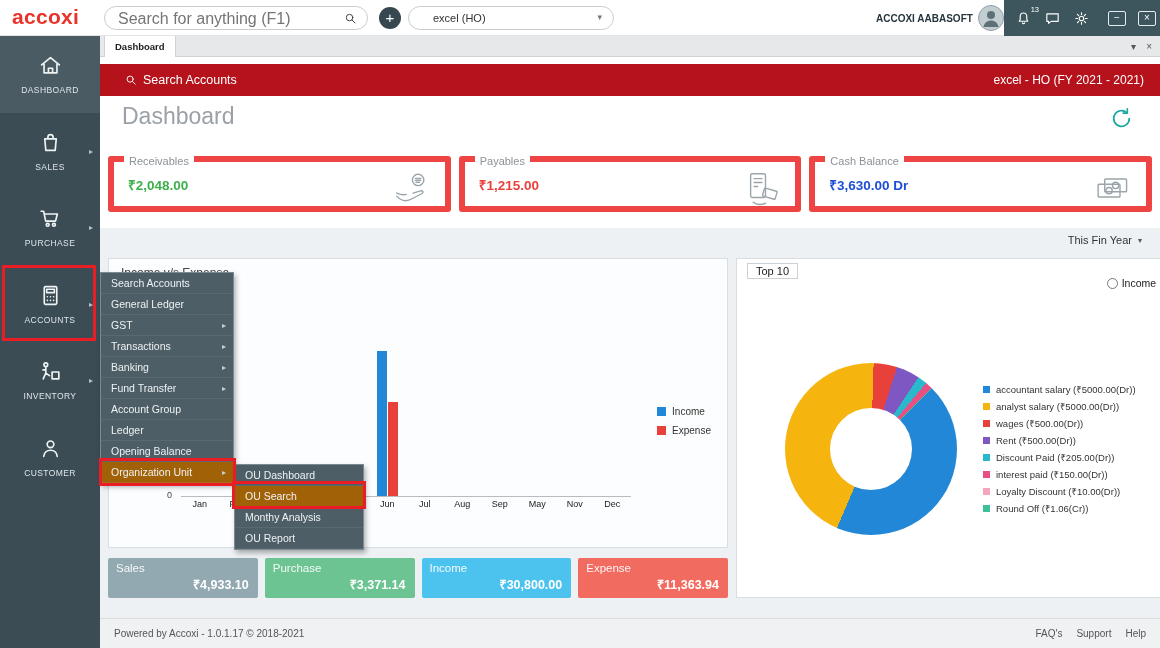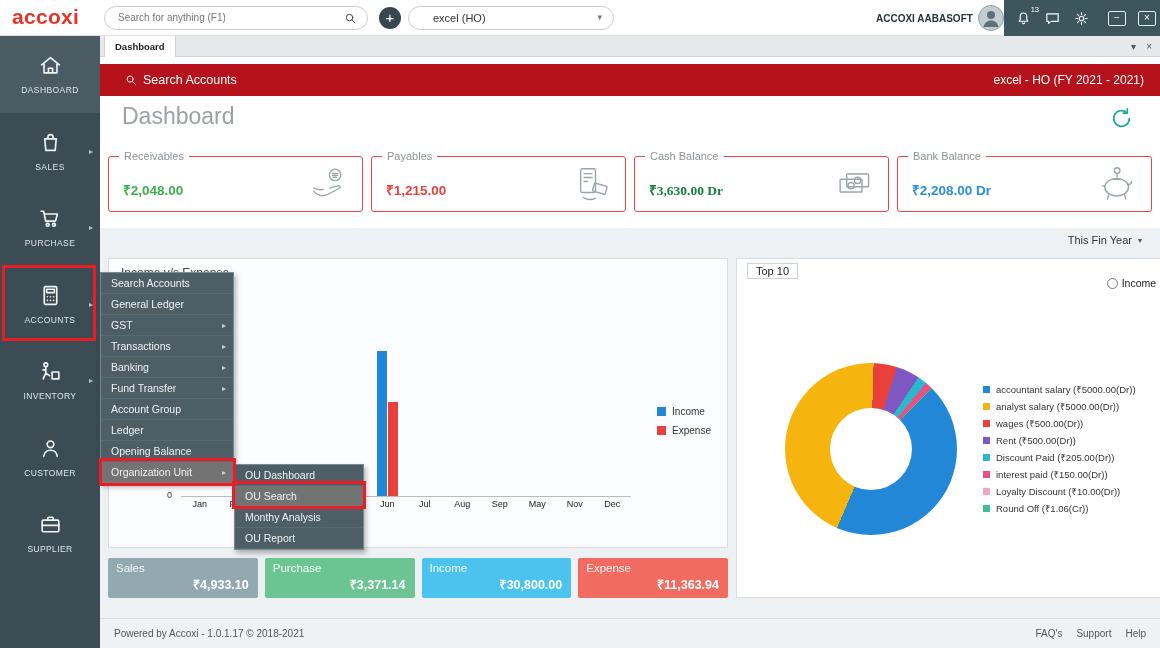--- a/index.html
+++ b/index.html
@@ -3,21 +3,21 @@
 <meta charset="utf-8">
 <style>
   * { margin:0; padding:0; box-sizing:border-box; }
   body { background:#dfe3e6; font-family:"Liberation Sans", sans-serif; }
   .app { position:relative; width:1160px; height:648px; background:#fff; overflow:hidden; outline:1px solid #8a9499; }
 
   
   .topbar { position:absolute; left:0; top:0; width:1160px; height:36px; background:#fff; border-bottom:1px solid #e2e5e7; z-index:40; }
   .logo { position:absolute; left:12px; top:5px; font-size:21px; font-weight:bold; color:#e8332a; letter-spacing:.3px; }
   .search { position:absolute; left:104px; top:6px; width:264px; height:24px; border:1px solid #c9ced2; border-radius:13px; background:#fff; }
-  .search-input { border:none; outline:none; width:222px; margin:3px 0 0 13px; font-size:10px; color:#444; font-family:inherit; background:transparent; }
+  .search-input { border:none; outline:none; width:222px; margin:3px 0 0 13px; font-size:16px; color:#444; font-family:inherit; background:transparent; }
   .search-icn { position:absolute; right:9px; top:4px; width:15px; height:15px; color:#444; }
   .plusbtn { position:absolute; left:379px; top:7px; width:22px; height:22px; border-radius:50%; background:#36474f; color:#fff; font-size:15px; line-height:20px; text-align:center; border:none; padding:0; font-family:inherit; }
   .orgsel { position:absolute; left:408px; top:6px; width:206px; height:24px; border:1px solid #c9ced2; border-radius:13px; background:#fff; }
   .orgsel-val { position:absolute; left:24px; top:5px; font-size:11px; color:#333; }
   .orgsel-caret { position:absolute; right:11px; top:5px; font-size:9px; color:#777; }
   .usermenu { position:absolute; left:876px; top:0; height:36px; display:flex; align-items:center; gap:20px; font-size:10px; font-weight:bold; color:#26343c; }
   .user-caret { font-size:8px; color:#26343c; }
   .avatar { position:absolute; left:978px; top:5px; width:26px; height:26px; border-radius:50%; background:#c3ced3; border:1px solid #8fa0a8; overflow:hidden; }
   .avatar svg { width:100%; height:100%; fill:#5f7078; stroke:none; }
   .topbar-right { position:absolute; left:1004px; top:0; width:156px; height:36px; background:#3d565e; display:flex; align-items:center; gap:12px; padding-left:11px; }
@@ -46,21 +46,21 @@
   .banner-search-icn { position:absolute; left:24px; top:9px; width:14px; height:14px; color:#fff; }
   .banner-title { position:absolute; left:43px; top:9px; font-size:12.5px; }
   .banner-right { position:absolute; right:16px; top:9px; font-size:12px; }
 
   
   .page-title { position:absolute; left:122px; top:103px; font-size:23px; font-weight:400; color:#9ba1a7; }
   .refresh { position:absolute; right:26px; top:106px; width:25px; height:25px; color:#18a79e; }
 
   
   .statcards { position:absolute; left:108px; top:156px; width:1044px; height:56px; display:flex; gap:8px; }
-  .stat-card { flex:1; position:relative; border:1px solid #ef4444; border-radius:3px; background:#fff; }
+  .stat-card { flex:1; position:relative; border:6px solid #ef4444; border-radius:3px; background:#fff; }
   .stat-label { position:absolute; left:10px; top:-7px; background:#fff; padding:0 5px; font-size:11px; color:#8c9296; }
   .stat-value { position:absolute; left:14px; bottom:12px; font-size:13.5px; font-weight:bold; }
   .stat-icn { position:absolute; right:12px; top:7px; width:42px; height:42px; color:#9aa5ab; }
   .stat-icn svg { stroke-width:1.3; }
 
   
   .content { position:absolute; left:100px; top:228px; width:1060px; height:390px; background:#edf1f4; }
   .finyear { position:absolute; right:18px; top:6px; display:flex; align-items:center; gap:6px; font-size:11px; color:#333; }
   .finyear .caret { font-size:8px; color:#555; }
 
@@ -92,21 +92,21 @@
 
   .bottomcards { position:absolute; left:8px; top:330px; width:620px; height:40px; display:flex; gap:7px; }
   .bottom-card { flex:1; position:relative; border-radius:2px; }
   .bc-label { position:absolute; left:8px; top:4px; font-size:11.5px; color:rgba(255,255,255,.92); }
   .bc-value { position:absolute; right:9px; bottom:5px; font-size:12.5px; font-weight:bold; color:#fff; }
 
   
   .menu { position:absolute; left:100px; top:272px; width:134px; background:#4d5e66; border:1px solid #7b8a91; z-index:20; box-shadow:2px 3px 5px rgba(0,0,0,.3); }
   .submenu { position:absolute; left:234px; top:464px; width:130px; background:#4d5e66; border:1px solid #7b8a91; z-index:21; box-shadow:2px 3px 5px rgba(0,0,0,.3); }
   .menu-item { height:21px; line-height:21px; padding-left:10px; font-size:10.5px; color:#eef2f4; position:relative; border-bottom:1px solid rgba(255,255,255,.07); }
-  .menu-item.hl { background:#737373; }
+  .menu-item.hl { background:#a16207; }
   .menu-arrow { position:absolute; right:7px; top:0; font-size:8px; color:#c7d0d4; }
 
   
   .hlbox { position:absolute; border:3px solid #ea1c24; z-index:30; }
   .hl-accounts { left:2px; top:265px; width:94px; height:76px; }
   .hl-orgunit { left:99px; top:458px; width:137px; height:28px; }
   .hl-ousearch { left:232px; top:481px; width:134px; height:28px; }
 
   
   .footer { position:absolute; left:100px; bottom:0; width:1060px; height:30px; background:#eff1f3; border-top:1px solid #d9dcdf; display:flex; align-items:center; justify-content:space-between; padding:0 14px; font-size:10px; color:#555; }
@@ -218,29 +218,20 @@
         </div>
         <div class="sb-item">
           <span class="icn sb-icn">
             <svg viewBox="0 0 24 24">
               <circle cx="12" cy="8" r="3.2"></circle>
               <path d="M5.5 19.5c.6-4 3.2-5.8 6.5-5.8s5.9 1.8 6.5 5.8"></path>
             </svg>
           </span>
           <div class="sb-label">CUSTOMER</div>
         </div>
-        <div class="sb-item">
-          <span class="icn sb-icn">
-            <svg viewBox="0 0 24 24">
-              <rect x="4" y="7.8" width="16" height="11.2" rx="1.2"></rect>
-              <path d="M9.3 7.8V6.3A1.3 1.3 0 0 1 10.6 5h2.8a1.3 1.3 0 0 1 1.3 1.3v1.5M4 12.8h16"></path>
-            </svg>
-          </span>
-          <div class="sb-label">SUPPLIER</div>
-        </div>
       </nav>
   </aside>
 
   <div class="tabbar">
     <div class="tab">Dashboard</div>
     <span class="tab-ctrl c1">▾</span>
     <span class="tab-ctrl c2">×</span>
   </div>
 
   <div class="banner">
@@ -282,39 +273,27 @@
           <svg viewBox="0 0 48 48">
             <rect x="11" y="5.5" width="17" height="27" rx="2"></rect>
             <path d="M15 11h9M15 15.5h9M15 20h4"></path>
             <rect x="25.5" y="23.5" width="15" height="9.5" rx="1" transform="rotate(16 33 28)"></rect>
             <path d="M14 38c4 3 10 3.5 14 1"></path>
           </svg>
         </span>
       </div>
       <div class="stat-card">
         <span class="stat-label">Cash Balance</span>
-        <span class="stat-value" style="color: #15803d; font-family: Liberation Serif, serif;">₹3,630.00 Dr</span>
+        <span class="stat-value" style="color: #1d4ed8;">₹3,630.00 Dr</span>
         <span class="icn stat-icn">
           <svg viewBox="0 0 48 48">
             <rect x="7" y="17.5" width="25" height="14.5" rx="1"></rect>
             <circle cx="19.5" cy="24.8" r="3.6"></circle>
             <rect x="14.5" y="11.5" width="25" height="14.5" rx="1"></rect>
             <circle cx="27" cy="18.8" r="3.6"></circle>
-          </svg>
-        </span>
-      </div>
-      <div class="stat-card">
-        <span class="stat-label">Bank Balance</span>
-        <span class="stat-value" style="color: rgb(42, 143, 221);">₹2,208.00 Dr</span>
-        <span class="icn stat-icn">
-          <svg viewBox="0 0 48 48">
-            <ellipse cx="22.5" cy="26.5" rx="13.5" ry="10"></ellipse>
-            <path d="M13.5 35.5 12 40M31.5 35.5 33 40M36 23.5c2.2-.3 3.3-1.5 3.3-3.6M9 25H6M18.5 17.5h8"></path>
-            <circle cx="23" cy="7.5" r="3.2"></circle>
-            <path d="M23 11v3.5"></path>
           </svg>
         </span>
       </div>
     </div>
 
   <div class="content">
     <div class="finyear">
       <span>This Fin Year</span>
       <span class="caret">▾</span>
     </div>

